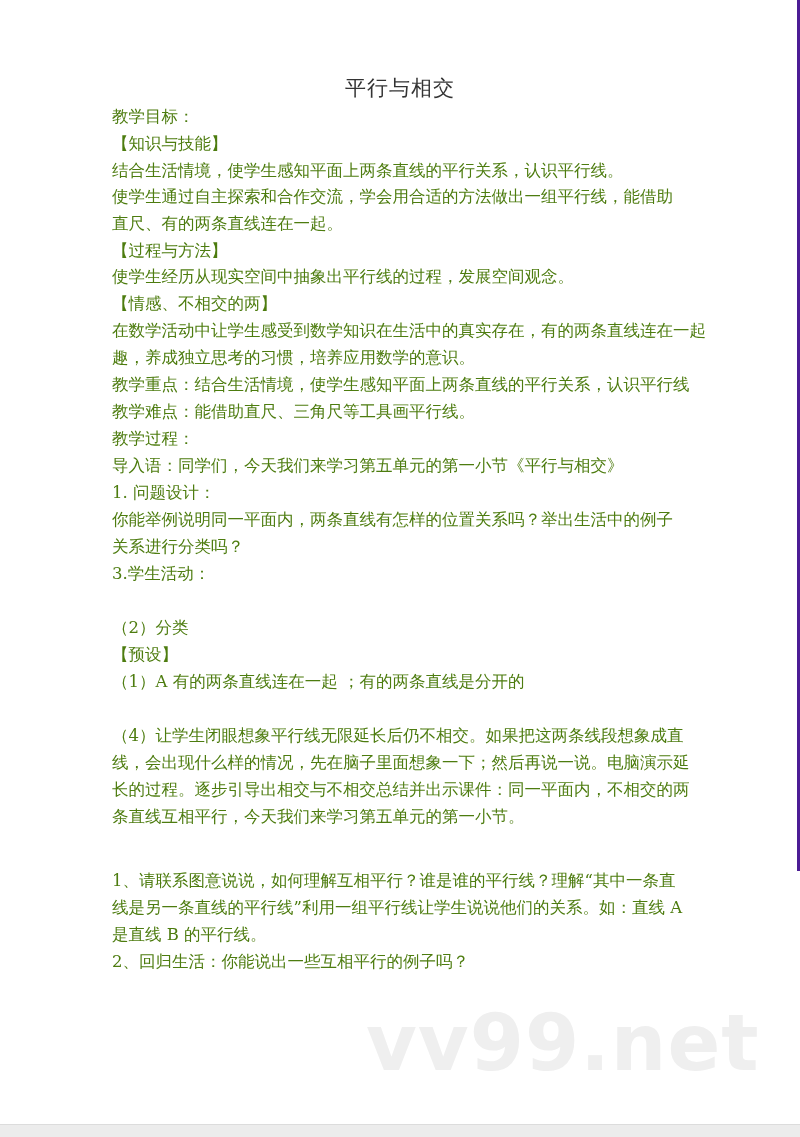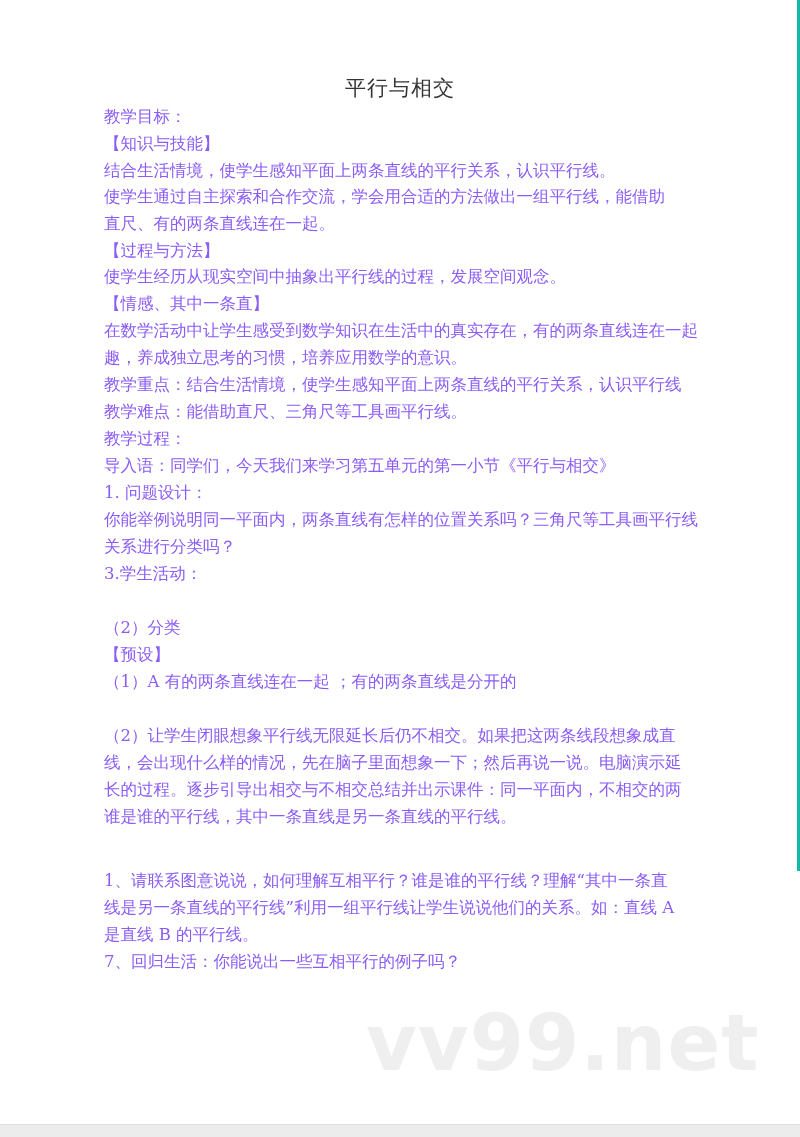--- a/index.html
+++ b/index.html
@@ -5,71 +5,71 @@
   html, body { margin: 0; padding: 0; }
   body {
     width: 800px; height: 1137px; position: relative; overflow: hidden;
     background: #ffffff;
     font-family: "DejaVu Serif", "Liberation Serif", serif;
     color: #2b2b2b;
   }
   .page {
     position: absolute; left: 0; top: 0; width: 797px; height: 871px;
     background: #ffffff;
-    border-right: 3px solid #14b8a6;
+    border-right: 3px solid #4c1d95;
   }
   .bottom-band {
     position: absolute; left: 0; top: 1124px; width: 800px; height: 13px;
     background: #ececec; border-top: 1px solid #dcdcdc;
   }
   .title {
     position: absolute; left: 0; width: 800px; top: 74px;
     text-align: center; font-size: 21px; letter-spacing: 1px; color: #333;
   }
   .line {
-    position: absolute; left: 104px; font-size: 16.5px; line-height: 22px;
-    white-space: nowrap; color: #8b5cf6;
+    position: absolute; left: 112px; font-size: 16.5px; line-height: 22px;
+    white-space: nowrap; color: #4d7c0f;
   }
   .watermark {
     position: absolute; left: 366px; top: 998px;
     font-family: "DejaVu Sans", "Liberation Sans", sans-serif;
     font-weight: bold; font-size: 78px; color: #efefef; letter-spacing: 1px;
   }
 </style>
 </head>
 <body>
 
 <div class="page">
   <div class="title">平行与相交</div>
 
   <div class="line" style="top:106px">教学目标：</div>
   <div class="line" style="top:133px">【知识与技能】</div>
   <div class="line" style="top:160px"> 结合生活情境，使学生感知平面上两条直线的平行关系，认识平行线。</div>
   <div class="line" style="top:186px"> 使学生通过自主探索和合作交流，学会用合适的方法做出一组平行线，能借助</div>
   <div class="line" style="top:213px">直尺、有的两条直线连在一起。</div>
   <div class="line" style="top:240px">【过程与方法】</div>
   <div class="line" style="top:266px">使学生经历从现实空间中抽象出平行线的过程，发展空间观念。</div>
-  <div class="line" style="top:293px">【情感、其中一条直】</div>
+  <div class="line" style="top:293px">【情感、不相交的两】</div>
   <div class="line" style="top:320px">在数学活动中让学生感受到数学知识在生活中的真实存在，有的两条直线连在一起</div>
   <div class="line" style="top:347px">趣，养成独立思考的习惯，培养应用数学的意识。</div>
   <div class="line" style="top:374px">教学重点：结合生活情境，使学生感知平面上两条直线的平行关系，认识平行线</div>
   <div class="line" style="top:401px">教学难点：能借助直尺、三角尺等工具画平行线。</div>
   <div class="line" style="top:428px">教学过程：</div>
   <div class="line" style="top:455px">导入语：同学们，今天我们来学习第五单元的第一小节《平行与相交》</div>
   <div class="line" style="top:482px">1.  问题设计：</div>
-  <div class="line" style="top:509px">你能举例说明同一平面内，两条直线有怎样的位置关系吗？三角尺等工具画平行线</div>
+  <div class="line" style="top:509px">你能举例说明同一平面内，两条直线有怎样的位置关系吗？举出生活中的例子</div>
   <div class="line" style="top:536px">关系进行分类吗？</div>
   <div class="line" style="top:563px">3.学生活动：</div>
   <div class="line" style="top:617px">（2）分类</div>
   <div class="line" style="top:644px">【预设】</div>
   <div class="line" style="top:671px">（1）A   有的两条直线连在一起 ；有的两条直线是分开的</div>
-  <div class="line" style="top:725px">（2）让学生闭眼想象平行线无限延长后仍不相交。如果把这两条线段想象成直</div>
+  <div class="line" style="top:725px">（4）让学生闭眼想象平行线无限延长后仍不相交。如果把这两条线段想象成直</div>
   <div class="line" style="top:752px">线，会出现什么样的情况，先在脑子里面想象一下；然后再说一说。电脑演示延</div>
   <div class="line" style="top:779px">长的过程。逐步引导出相交与不相交总结并出示课件：同一平面内，不相交的两</div>
-  <div class="line" style="top:806px">谁是谁的平行线，其中一条直线是另一条直线的平行线。</div>
+  <div class="line" style="top:806px">条直线互相平行，今天我们来学习第五单元的第一小节。</div>
   <div class="line" style="top:870px">1、请联系图意说说，如何理解互相平行？谁是谁的平行线？理解“其中一条直</div>
   <div class="line" style="top:897px">线是另一条直线的平行线”利用一组平行线让学生说说他们的关系。如：直线 A</div>
   <div class="line" style="top:924px">是直线 B 的平行线。</div>
-  <div class="line" style="top:951px">7、回归生活：你能说出一些互相平行的例子吗？</div>
+  <div class="line" style="top:951px">2、回归生活：你能说出一些互相平行的例子吗？</div>
 
   <div class="watermark">vv99.net</div>
 </div>
 <div class="bottom-band"></div>
 
 </body></html>

